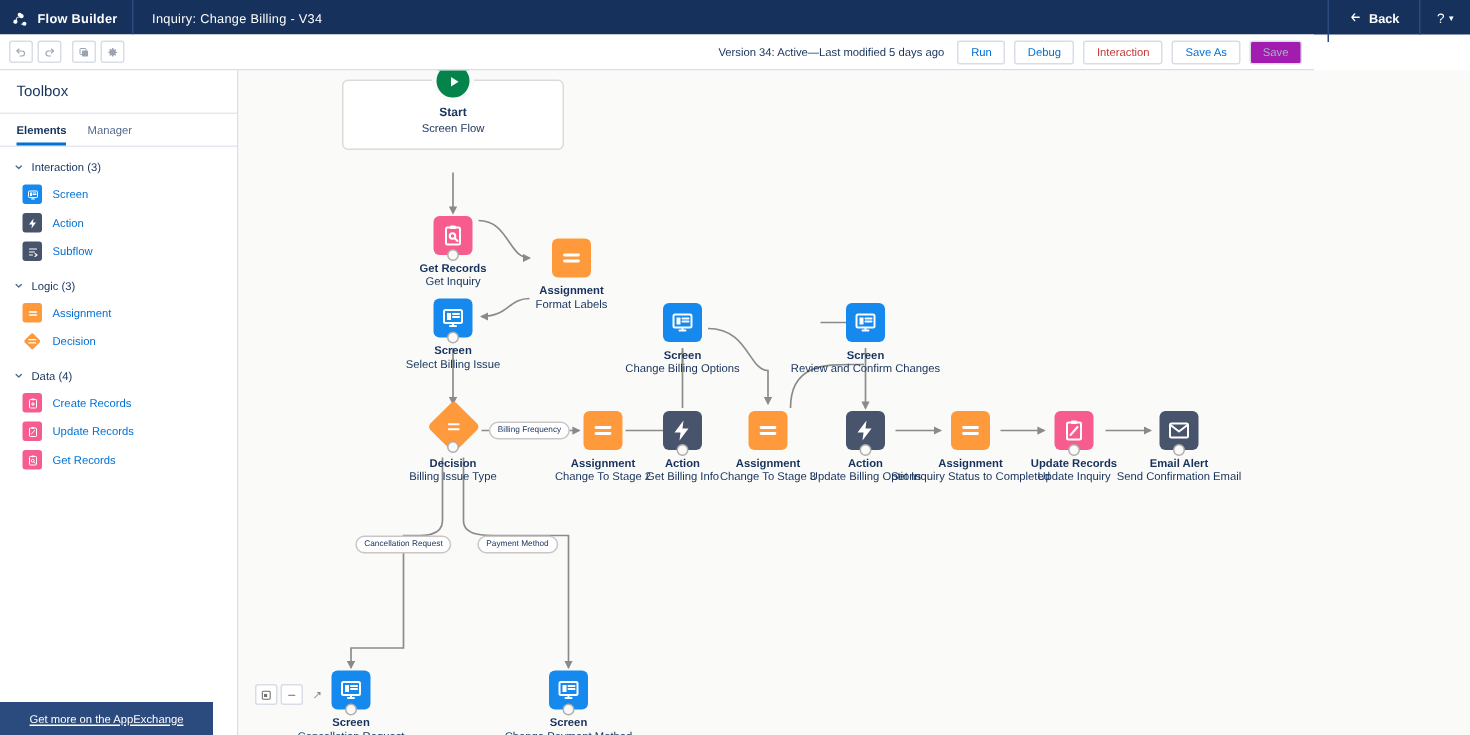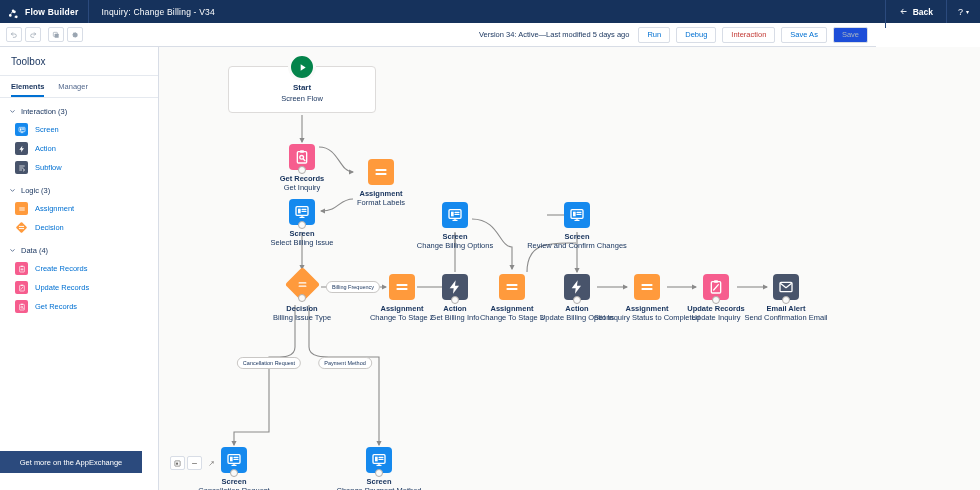--- a/index.html
+++ b/index.html
@@ -56,21 +56,21 @@
   .subbar-right {
     margin-left: auto; display: flex; align-items: center; gap: 6px; padding-right: 8px;
   }
   .version-text { color: #16325c; font-size: 7.5px; margin-right: 3px; }
   .btn {
     height: 16px; padding: 0 8px; border: 1px solid #d8dde6; border-radius: 2px;
     background: #fff; color: #0070d2; font-size: 7.5px;
     display: flex; align-items: center; justify-content: center;
   }
   .btn.danger { color: #c23934; }
-  .btn.disabled { background: #1d4ed8; color: #a8b4c2; border-color: #d8dde6; }
+  .btn.disabled { background: #a21caf; color: #a8b4c2; border-color: #d8dde6; }
 
   
   .toolbox {
     position: absolute; left: 0; top: 47px; width: 159px; height: 443px;
     background: #fff; border-right: 1px solid #d8dde6;
   }
   .toolbox-title {
     font-size: 10px; color: #16325c; padding: 9px 0 8px 11px;
     border-bottom: 1px solid #e5e9ef;
   }
@@ -88,23 +88,23 @@
     display: flex; align-items: center; gap: 7px;
     padding: 3px 0 3px 15px; font-size: 7.5px; color: #0070d2;
   }
   .tb-ico {
     width: 13px; height: 13px; border-radius: 2px;
     display: flex; align-items: center; justify-content: center; flex: 0 0 auto;
   }
   .tb-ico svg { width: 8px; height: 8px; display: block; color: #fff; }
 
   .appx {
-    position: absolute; left: 0; bottom: 17px; width: 142px; height: 22px;
+    position: absolute; left: 0; bottom: 0; width: 142px; height: 22px;
     background: #2b4a7d; color: #fff; font-size: 7.5px;
-    display: flex; align-items: center; justify-content: center;
+    display: flex; align-items: center; justify-content: center; text-decoration: underline;
   }
 
   
   .canvas {
     position: absolute; left: 159px; top: 47px; width: 821px; height: 443px;
     background: #fafaf9; overflow: hidden;
   }
   .canvas-svg { position: absolute; left: 0; top: 0; width: 821px; height: 443px; }
 
   
@@ -405,21 +405,21 @@
         <path d="M136,258 L136,300 C136,312 120,310 110,310 L110,385 L75,385 L75,398"></path>
 
         <path d="M150,258 L150,300 C150,312 168,310 186,310 L220,310 L220,398"></path>
       </g>
 
       <g stroke="#8a8a8a" stroke-width="1.1" fill="none">
         <path d="M296,186 L296,200"></path>
       </g>
     </svg>
 
-    <div class="start-node" style="left:143px; top:19px;">
+    <div class="start-node" style="left:143px; top:6px;">
       <div class="start-circle">
         <svg viewBox="0 0 24 24" fill="currentColor">
             <path d="M8 5l11 7-11 7z"></path>
           </svg>
       </div>
       <div class="start-title">Start</div>
       <div class="start-sub">Screen Flow</div>
     </div>
 
     <div class="node" style="left:143px; top:97px;">

